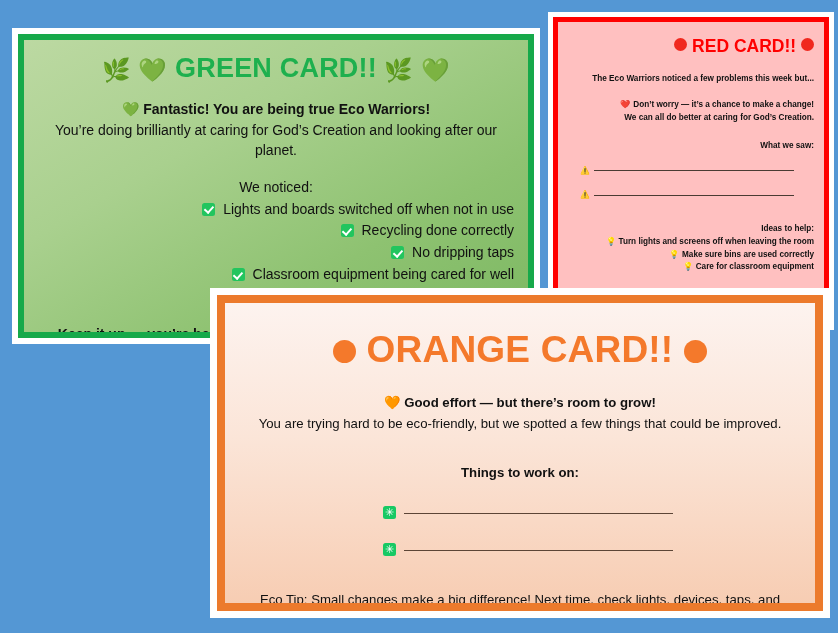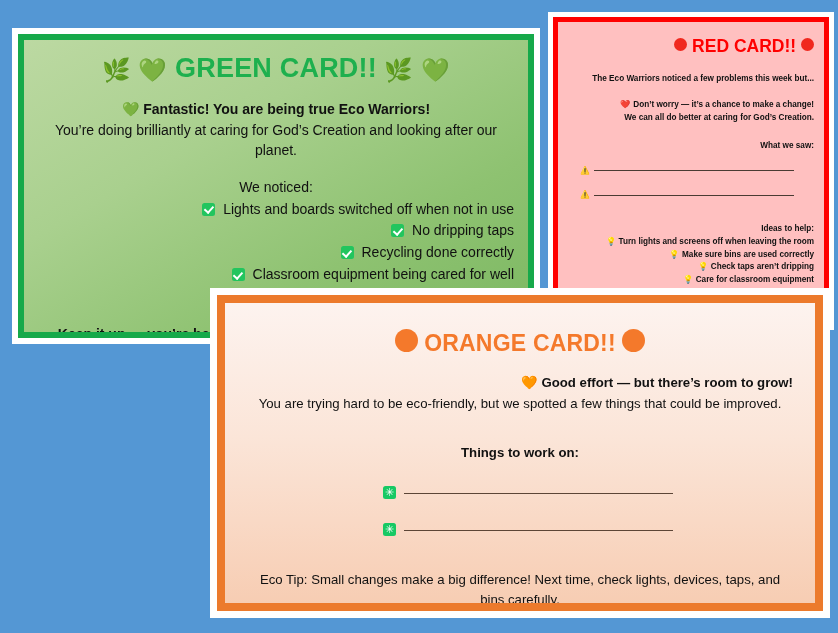--- a/index.html
+++ b/index.html
@@ -172,36 +172,35 @@
     padding: 7px;
     z-index: 5;
   }
   .orange-card .card-inner {
     border: 8px solid #ec7a2c;
     background: linear-gradient(180deg, #fdf3ef 0%, #fbe5d8 45%, #f7cdb3 100%);
     padding: 12px 22px 0 22px;
     text-align: center;
   }
   .orange-title {
-    font-size: 23px;
+    font-size: 37px;
     font-weight: bold;
     color: #f4792b;
     white-space: nowrap;
     margin: 14px 0 0 0;
     letter-spacing: 0.2px;
   }
   .oc-body {
     color: #111111;
     font-size: 13.2px;
     line-height: 1.45;
   }
   .oc-good {
     font-weight: bold;
-    margin-top: 16px;
-    text-align: right;
+    margin-top: 22px;
   }
   .oc-trying { margin-top: 2px; }
   .oc-things {
     font-weight: bold;
     margin-top: 30px;
   }
   .oc-blank {
     margin-top: 24px;
     display: flex;
     align-items: center;
@@ -265,25 +264,25 @@
         <div class="gc-lead-sub">You’re doing brilliantly at caring for God’s Creation and looking after our planet.</div>
 
         <div class="gc-noticed">We noticed:</div>
 
         <div class="gc-check-line">
           <span class="chk"></span>
           <span>Lights and boards switched off when not in use</span>
         </div>
         <div class="gc-check-line">
           <span class="chk"></span>
+          <span>Recycling done correctly</span>
+        </div>
+        <div class="gc-check-line">
+          <span class="chk"></span>
           <span>No dripping taps</span>
-        </div>
-        <div class="gc-check-line">
-          <span class="chk"></span>
-          <span>Recycling done correctly</span>
         </div>
         <div class="gc-check-line">
           <span class="chk"></span>
           <span>Classroom equipment being cared for well</span>
         </div>
         <div class="gc-check-line">
           <span class="chk"></span>
           <span>Everyone being responsible</span>
         </div>
 
@@ -328,24 +327,20 @@
         <div class="rc-idea-line">
           <span>💡</span>
           <span>Turn lights and screens off when leaving the room</span>
         </div>
         <div class="rc-idea-line">
           <span>💡</span>
           <span>Make sure bins are used correctly</span>
         </div>
         <div class="rc-idea-line">
           <span>💡</span>
-          <span>Check taps aren’t dripping</span>
-        </div>
-        <div class="rc-idea-line">
-          <span>💡</span>
           <span>Care for classroom equipment</span>
         </div>
 
         <div class="rc-together">Let’s work together to turn Red into Green next week!</div>
 
         <div class="rc-every">
           <span>🌍</span>
           <span>Every small action helps our planet.</span>
           <span>🌍</span>
         </div>

